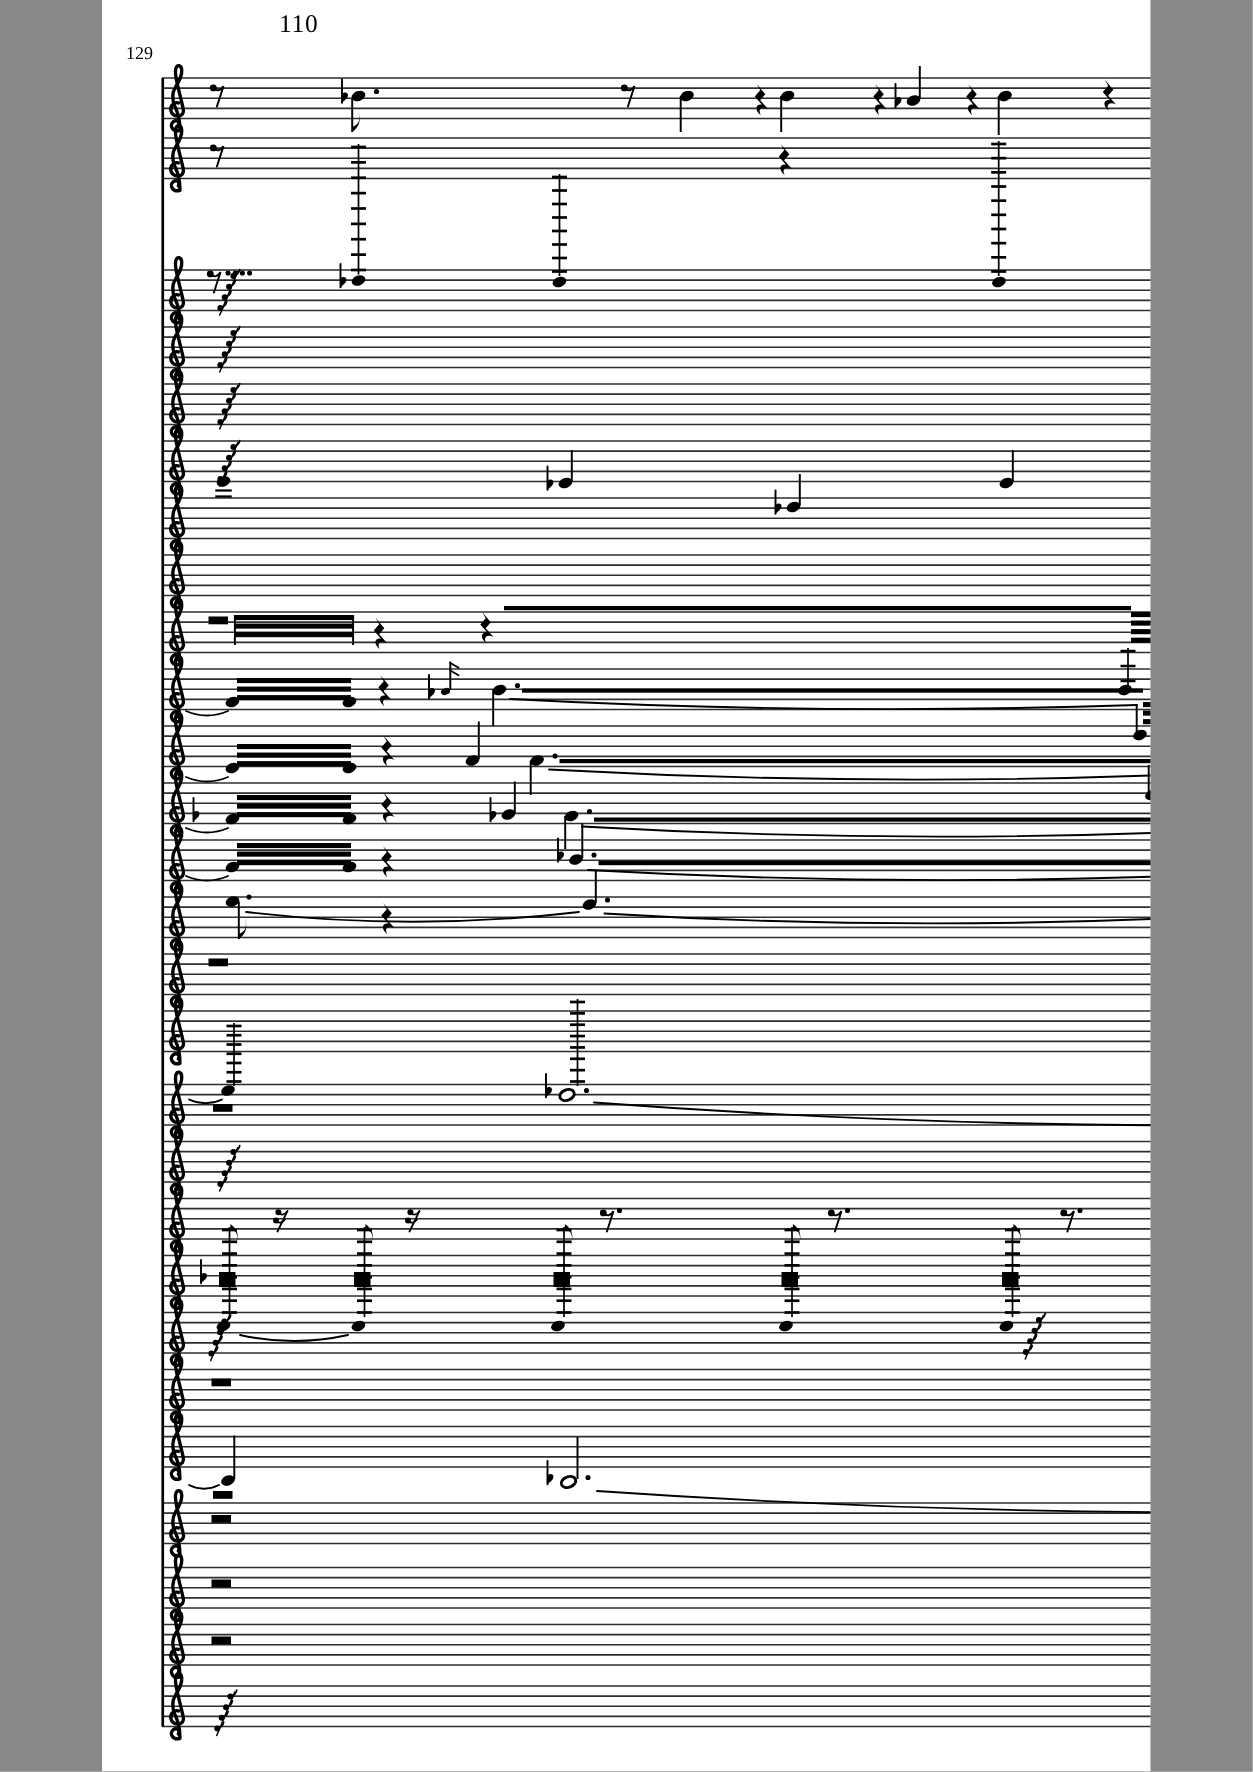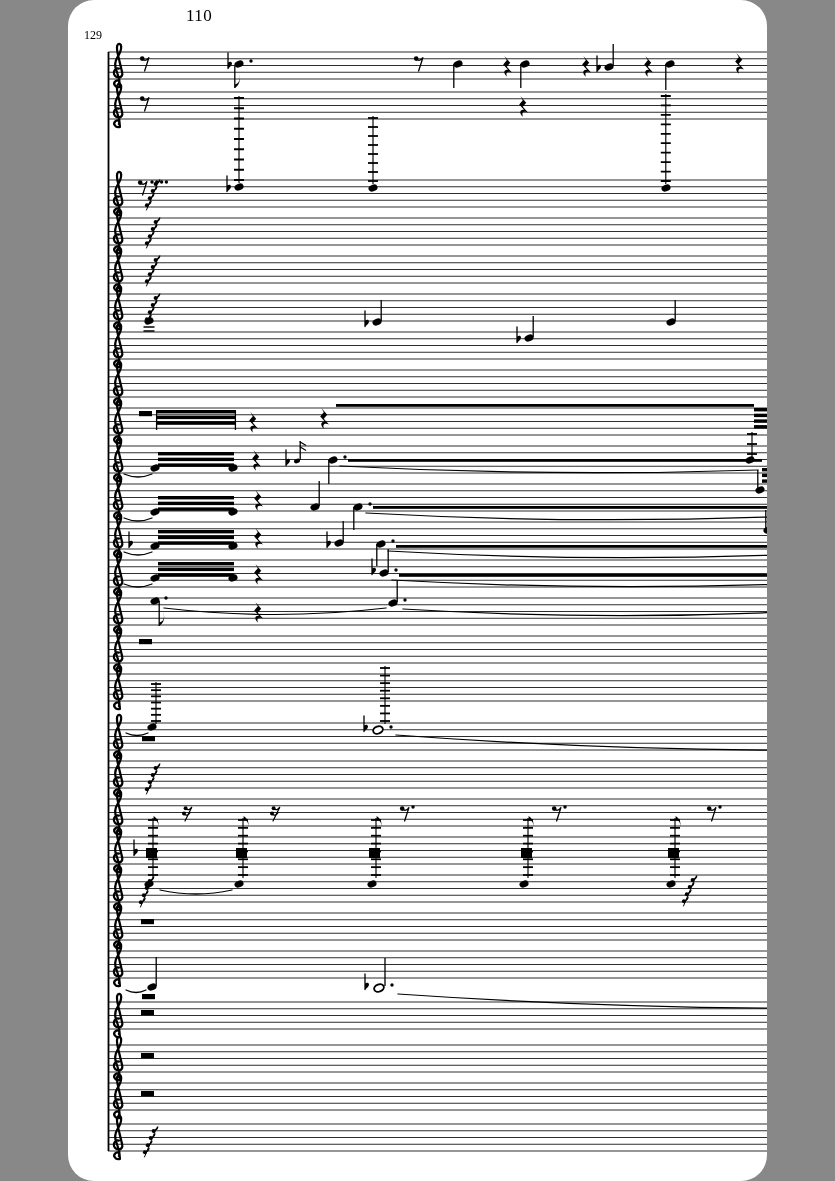--- a/index.html
+++ b/index.html
@@ -1,17 +1,17 @@
 <!DOCTYPE html>
 <html><head>
 <meta charset="utf-8">
 <style>
   html,body{margin:0;padding:0;background:#888;}
   .page{position:relative;width:699px;height:1181px;background:#fff;margin:0 auto;overflow:hidden;
-        font-family:"Liberation Serif", serif;border-radius:26px;}
+        font-family:"Liberation Serif", serif;}
   .pgnum{position:absolute;left:118px;top:6px;font-size:17px;color:#000;letter-spacing:.5px;}
   .msnum{position:absolute;left:16px;top:28px;font-size:12px;color:#000;text-align:center;}
   svg{position:absolute;left:0;top:0;}
 </style>
 </head>
 <body>
 
 <div class="page">
   <svg id="score" width="835" height="1181" viewBox="0 0 835 1181">
       <g>

